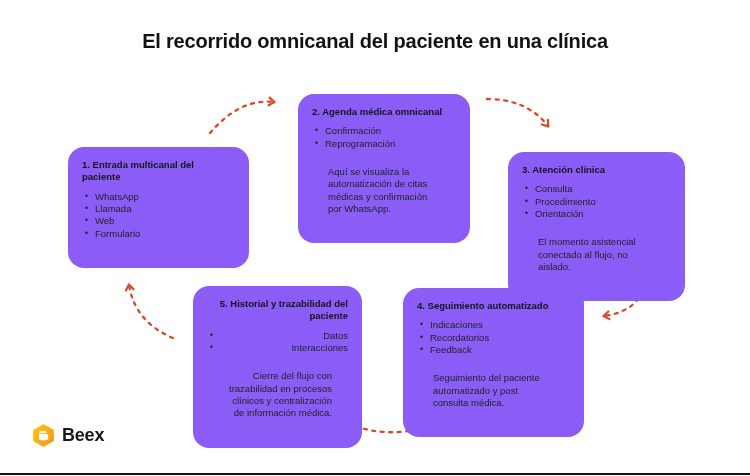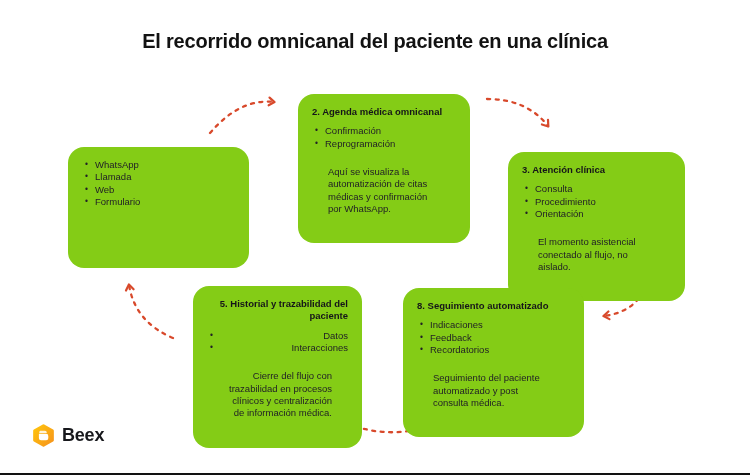--- a/index.html
+++ b/index.html
@@ -13,21 +13,21 @@
   }
   .page-title{
     position:absolute;top:30px;left:0;width:100%;
     margin:0;text-align:center;
     font-size:20px;font-weight:700;letter-spacing:-0.2px;
     color:#121212;
   }
   .arrows{position:absolute;inset:0;pointer-events:none;}
   .box{
     position:absolute;
-    background:#84cc16;
+    background:#8b5cf6;
     border-radius:16px;
     padding:12px 14px;
     box-sizing:border-box;
     font-size:9.5px;line-height:1.3;color:#222226;
   }
   .box h2{margin:0 0 7px 0;font-size:9.5px;font-weight:700;color:#151519;line-height:1.3;}
   .box ul{list-style:none;margin:0 0 7px 0;padding:0;}
   .box li{position:relative;padding-left:13px;}
   .box li::before{content:"•";position:absolute;left:3px;top:0;font-size:8.5px;color:#222226;}
   .box p{margin:16px;}
@@ -63,20 +63,21 @@
     <g stroke="#d8492b" stroke-width="2.3" fill="none" stroke-linecap="round" stroke-dasharray="3 5.5">
       <path d="M 210 133 Q 240 98 274 102" marker-end="url(#ah)"></path>
       <path d="M 487 99 Q 527 99 548 126" marker-end="url(#ah)"></path>
       <path d="M 649 267 Q 647 310 604 316" marker-end="url(#ah)"></path>
       <path d="M 449 417 Q 403 442 354 426" marker-end="url(#ah)"></path>
       <path d="M 173 338 Q 135 322 129 285" marker-end="url(#ah)"></path>
     </g>
   </svg>
 
   <section class="box box1">
+    <h2>1. Entrada multicanal del paciente</h2>
     <ul>
       <li>WhatsApp</li>
       <li>Llamada</li>
       <li>Web</li>
       <li>Formulario</li>
     </ul>
   </section>
 
   <section class="box box2">
     <h2>2. Agenda médica omnicanal</h2>
@@ -91,25 +92,25 @@
     <h2>3. Atención clínica</h2>
     <ul>
       <li>Consulta</li>
       <li>Procedimiento</li>
       <li>Orientación</li>
     </ul>
     <p>El momento asistencial conectado al flujo, no aislado.</p>
   </section>
 
   <section class="box box4">
-    <h2>8. Seguimiento automatizado</h2>
+    <h2>4. Seguimiento automatizado</h2>
     <ul>
       <li>Indicaciones</li>
+      <li>Recordatorios</li>
       <li>Feedback</li>
-      <li>Recordatorios</li>
     </ul>
     <p>Seguimiento del paciente automatizado y post consulta médica.</p>
   </section>
 
   <section class="box box5">
     <h2>5. Historial y trazabilidad del paciente</h2>
     <ul>
       <li>Datos</li>
       <li>Interacciones</li>
     </ul>

